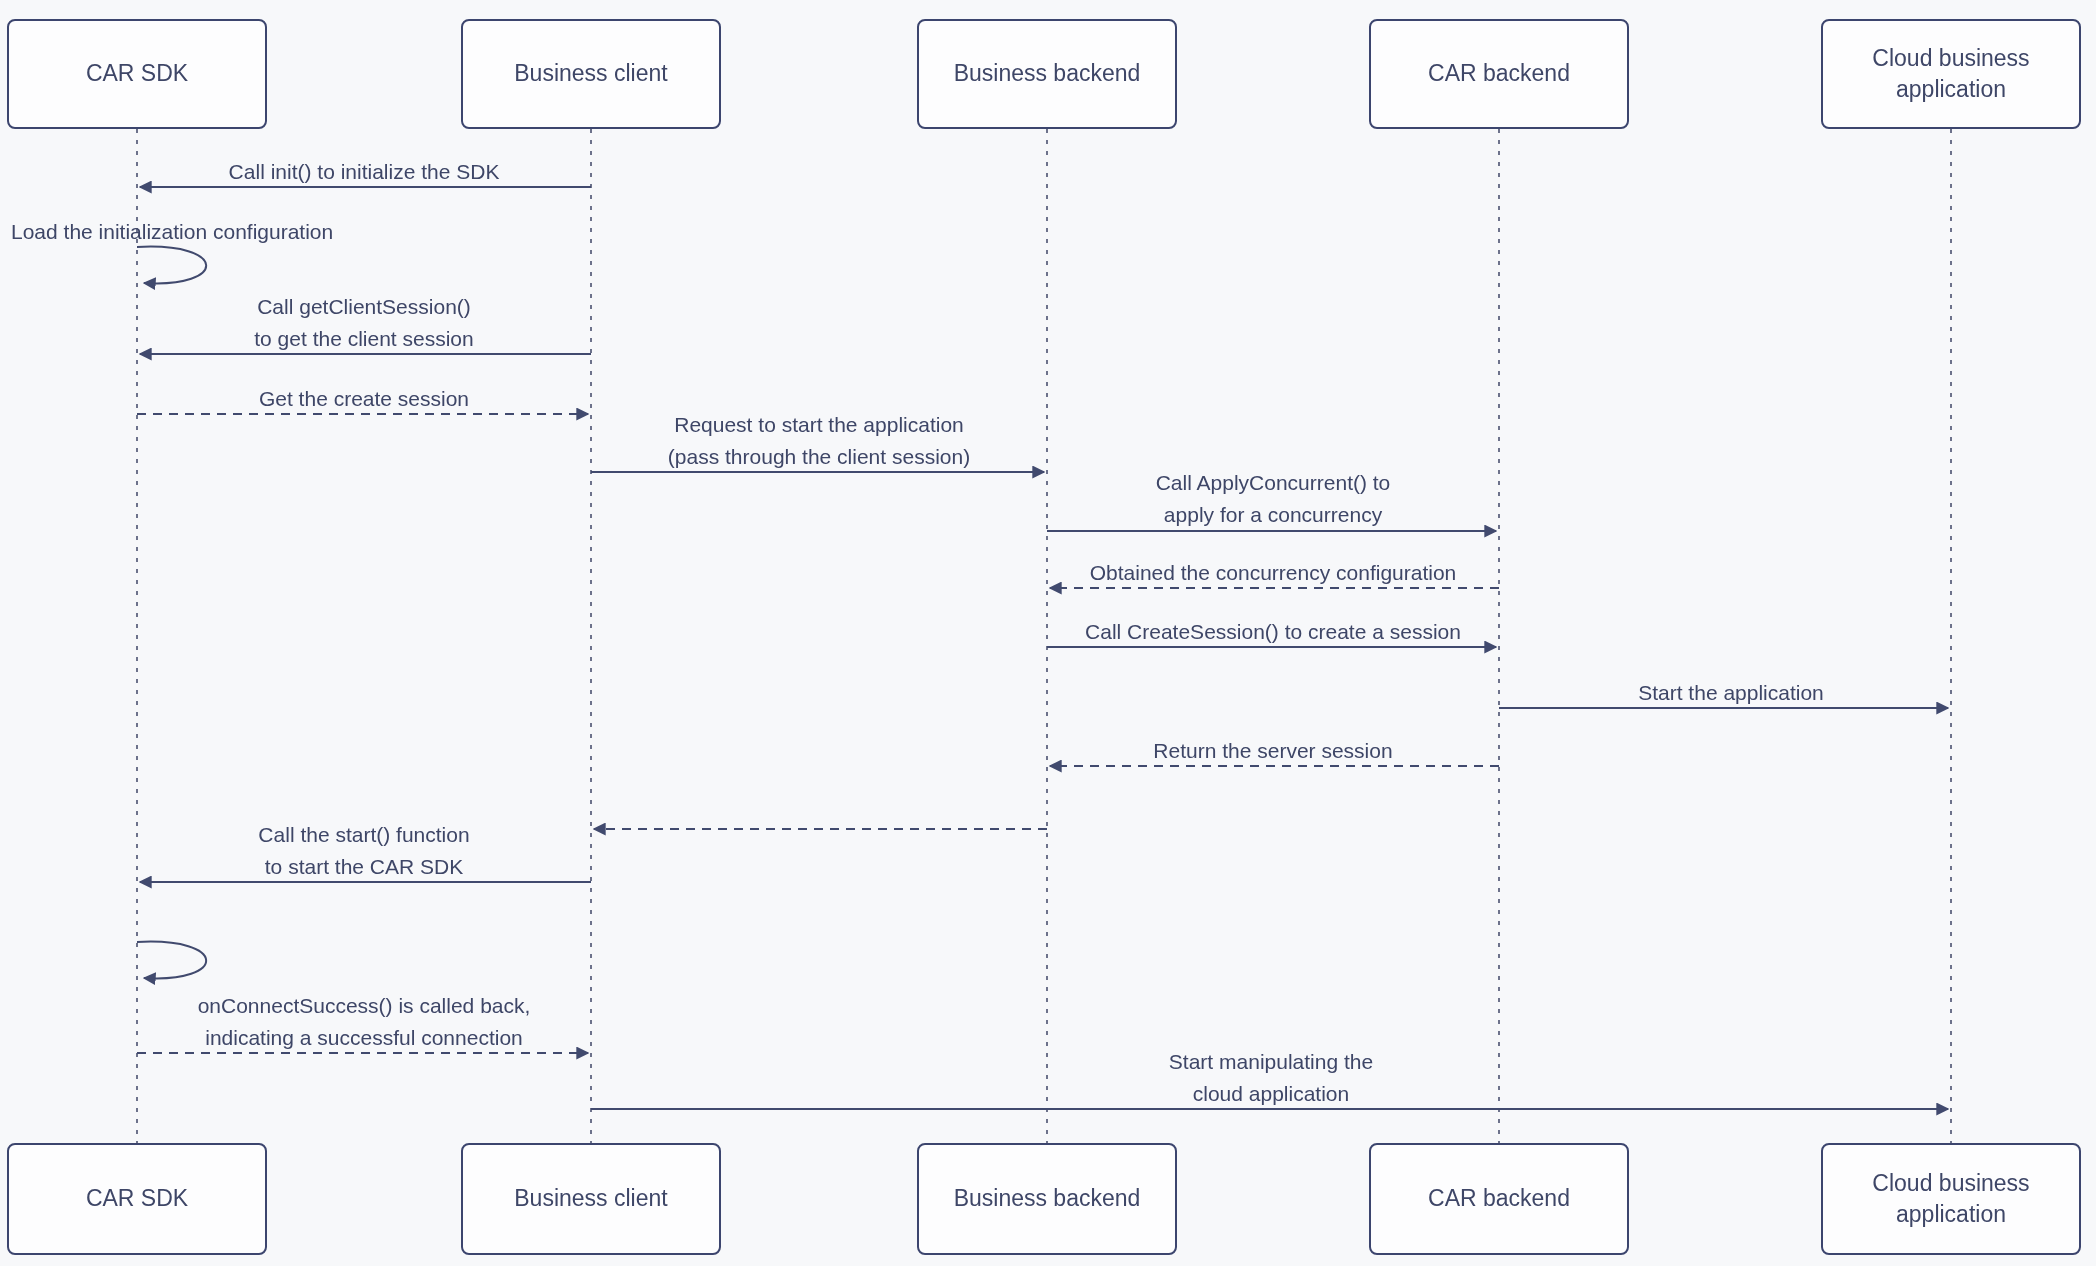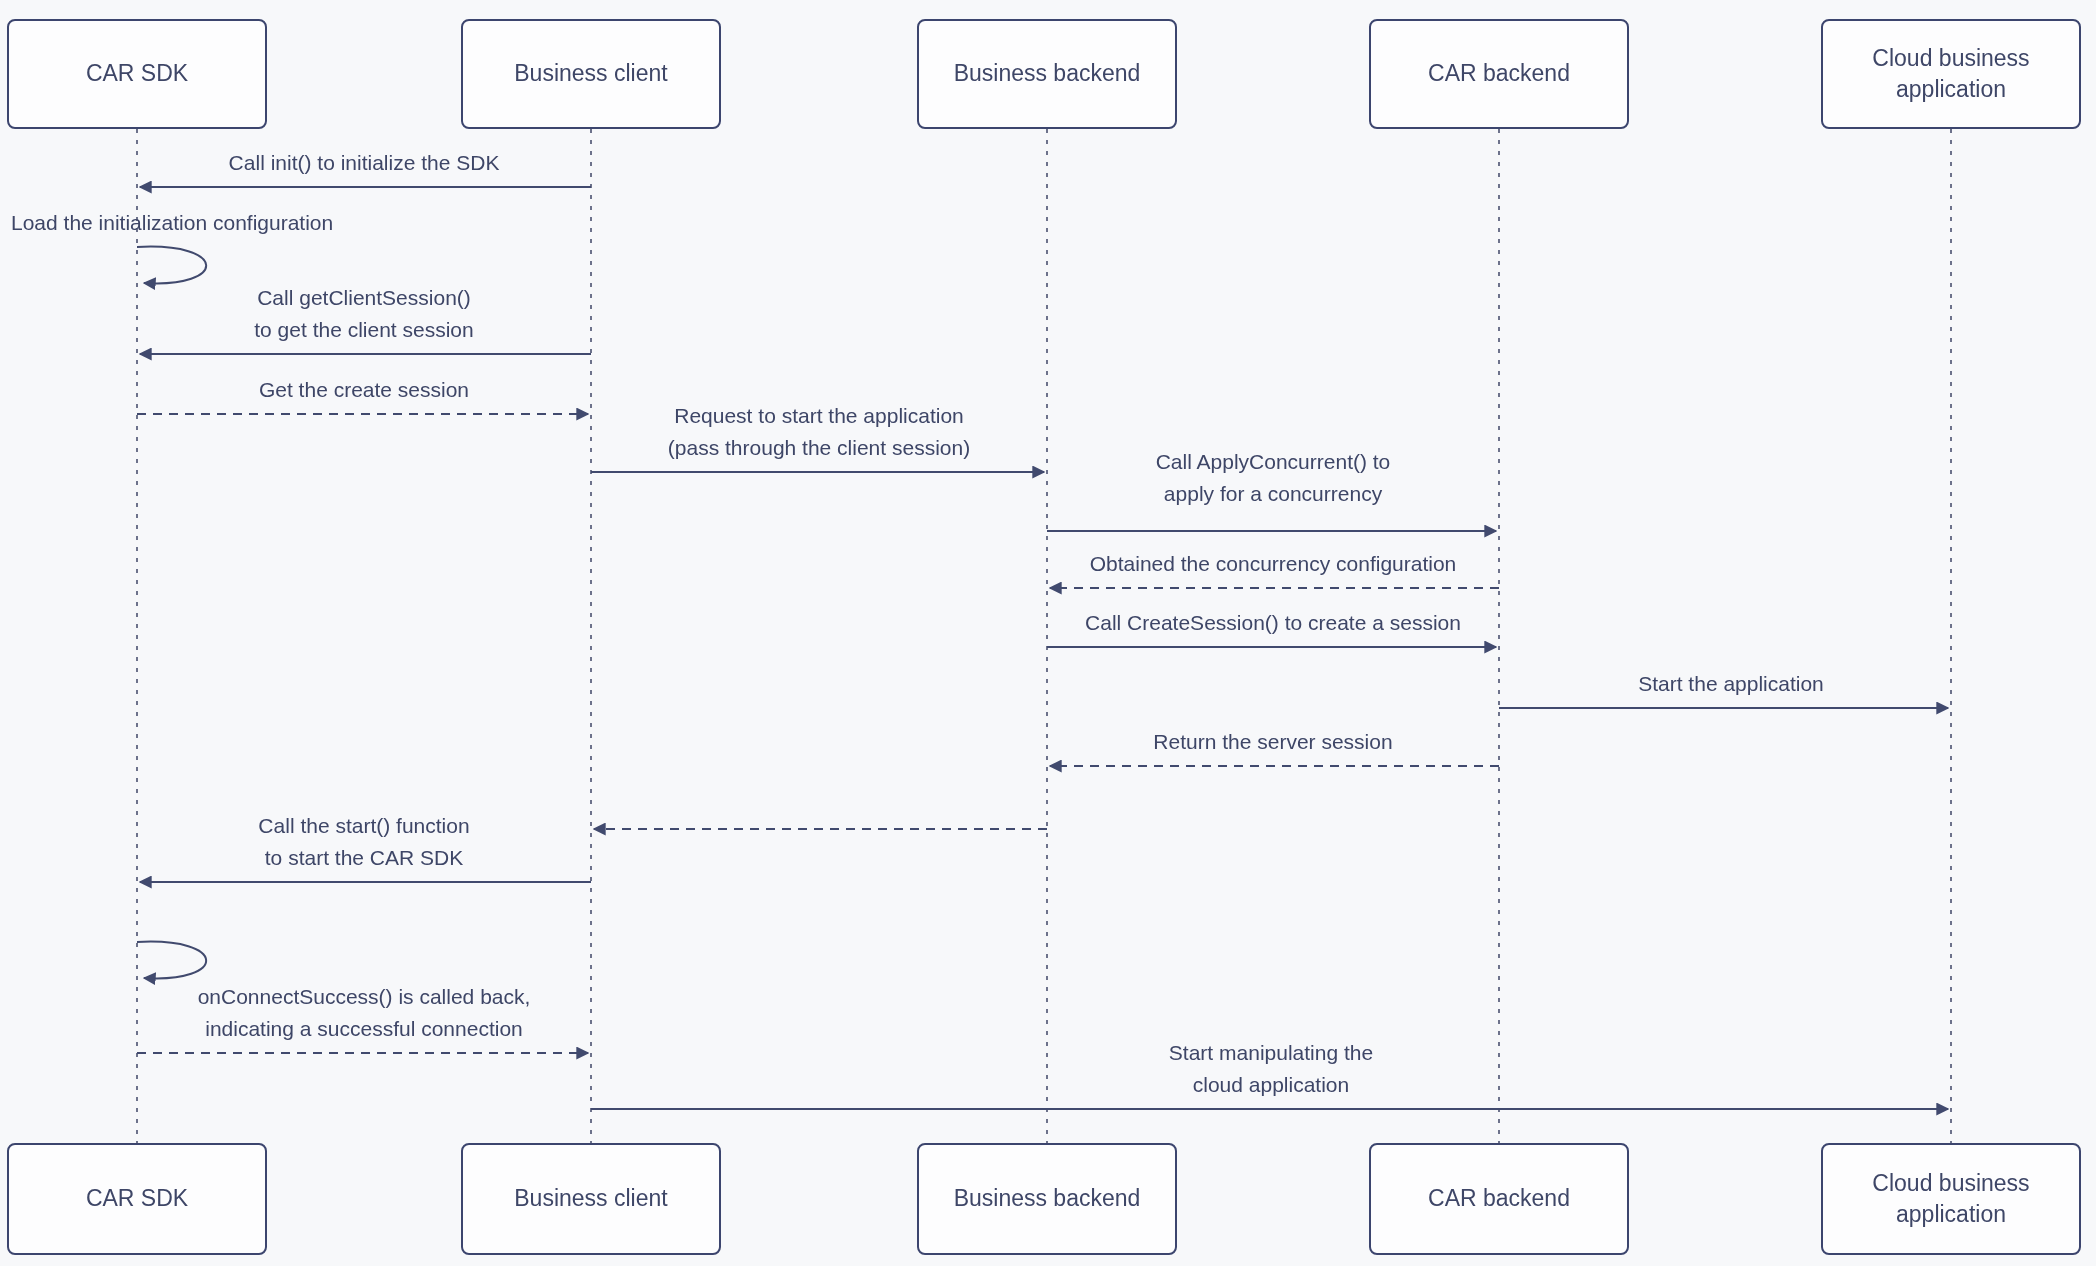--- a/index.html
+++ b/index.html
@@ -36,21 +36,20 @@
     line-height: 1.35;
     color: #3e4667;
     padding: 8px 26px;
   }
   .actor-box.top { top: 19px; height: 110px; }
   .actor-box.bottom { top: 1143px; height: 112px; }
 
   .msg-label {
     position: absolute;
     transform: translate(-50%, -100%);
-    padding-bottom: 9px;
     font-size: 21px;
     line-height: 1.5;
     white-space: pre-line;
     text-align: center;
     color: #3e4667;
   }
   .msg-label.self {
     transform: translate(0, -100%);
     text-align: center;
   }
@@ -102,21 +101,21 @@
   <div class="actor-box bottom" style="left:1369px">CAR backend</div>
   <div class="actor-box bottom" style="left:1821px">Cloud business application</div>
 
   <div class="msg-label" style="left:364px;  top:187px">Call init() to initialize the SDK</div>
   <div class="msg-label self" style="left:11px;   top:247px">Load the initialization configuration</div>
   <div class="msg-label" style="left:364px;  top:354px">Call getClientSession()
 to get the client session</div>
   <div class="msg-label" style="left:364px;  top:414px">Get the create session</div>
   <div class="msg-label" style="left:819px;  top:472px">Request to start the application
 (pass through the client session)</div>
-  <div class="msg-label" style="left:1273px; top:518px">Call ApplyConcurrent() to
+  <div class="msg-label" style="left:1273px; top:530px">Call ApplyConcurrent() to
 apply for a concurrency</div>
   <div class="msg-label" style="left:1273px; top:588px">Obtained the concurrency configuration</div>
   <div class="msg-label" style="left:1273px; top:647px">Call CreateSession() to create a session</div>
   <div class="msg-label" style="left:1731px; top:708px">Start the application</div>
   <div class="msg-label" style="left:1273px; top:766px">Return the server session</div>
   <div class="msg-label" style="left:364px;  top:882px">Call the start() function
 to start the CAR SDK</div>
   <div class="msg-label" style="left:364px;  top:1053px">onConnectSuccess() is called back,
 indicating a successful connection</div>
   <div class="msg-label" style="left:1271px; top:1109px">Start manipulating the

